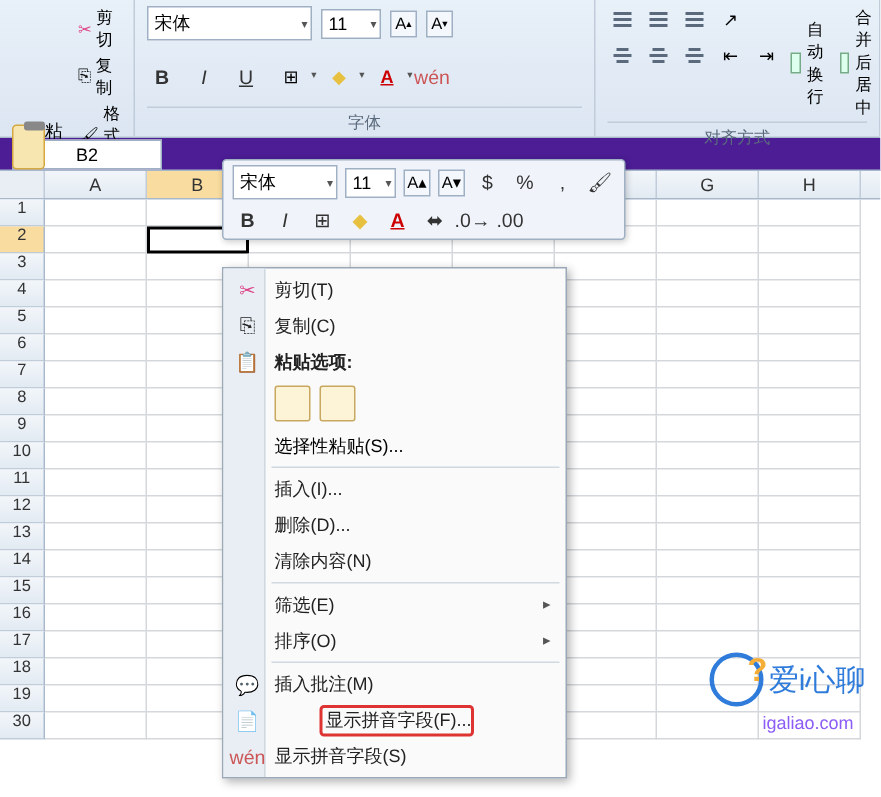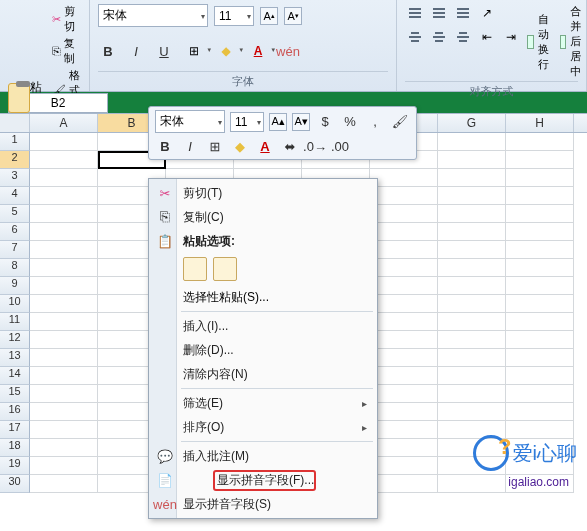--- a/index.html
+++ b/index.html
@@ -30,21 +30,21 @@
 .border-btn::after, .fill-btn::after, .fontcolor-btn::after { content:"▾"; font-size:7px; position:absolute; right:-6px; top:4px; color:#555; }
 .fontcolor-a { color: #c00; text-decoration: underline; text-decoration-color: #c00; font-weight: bold; }
 .wen-btn { color: #c55; font-size: 13px; }
 .align-group { width: 190px; }
 .align-row1 { display:flex; gap:4px; margin-bottom:6px; }
 .albtn { width:20px; height:18px; display:inline-flex; flex-direction:column; gap:2px; align-items:center; justify-content:center; }
 .albtn span { display:block; width:12px; height:2px; background:#5a6a7c; }
 .align-right-col { display:flex; flex-direction:row; gap:4px; font-size:11px; margin-left:6px; }
 .align-right-col div { display:flex; align-items:center; gap:4px; }
 .wrap-icon, .merge-icon { width:14px; height:14px; border:1px solid #7a8; background:#dfe; }
-.namebox-row { display:flex; border-bottom:1px solid #a8b8cc; background:#15803d; height:22px; align-items:center; }
+.namebox-row { display:flex; border-bottom:1px solid #a8b8cc; background:#4c1d95; height:22px; align-items:center; }
 .namebox { width:100px; border:1px solid #a0b0c4; background:#fff; padding:2px 6px; margin:2px 8px; font-size:12px; text-align:center; }
 .grid { position: relative; }
 .col-headers { display:flex; background:linear-gradient(#f2f6fa,#e2eaf2); border-bottom:1px solid #a8b8cc; }
 .rowhead-spacer { width:30px; border-right:1px solid #c0ccda; background:#e8eef4; }
 .colhead { width:68px; text-align:center; border-right:1px solid #c0ccda; font-size:12px; padding:2px 0; color:#333; }
 .colhead.sel { background:#f8dca0; }
 .rows { }
 .grow { display:flex; height:18px; }
 .rowhead { width:30px; background:linear-gradient(#f2f6fa,#e2eaf2); border-right:1px solid #a8b8cc; border-bottom:1px solid #c0ccda; text-align:center; font-size:11px; color:#333; }
 .rowhead.sel { background:#f8dca0; }
@@ -60,21 +60,21 @@
 .ctx-item { position:relative; display:flex; align-items:center; height:24px; padding-left:32px; font-size:12px; color:#222; }
 .ctx-item.disabled { color:#000000; }
 .ctx-arrow { position:absolute; right:8px; font-size:10px; color:#555; }
 .ctx-sep { height:1px; background:#d0d8e0; margin:2px 2px 2px 30px; }
 .ctx-icon { position:absolute; left:5px; width:18px; height:18px; display:flex; align-items:center; justify-content:center; font-size:13px; }
 .ctx-highlight { border:2px solid #d33; border-radius:3px; margin-left:30px; margin-right:6px; padding-left:2px; }
 .paste-opt-row { display:flex; gap:6px; padding:4px 0 4px 32px; }
 .paste-opt { width:24px; height:24px; border:1px solid #c8a860; background:#fdf4d8; border-radius:2px; }
 
 .watermark { position:absolute; right:10px; bottom:60px; font-size:20px; color:#1a6ed8; font-weight:normal; opacity:.9; display:flex; align-items:center; gap:4px; }
-.wm-sub { position:absolute; right:18px; bottom:42px; font-size:12px; color:#4c1d95; }
+.wm-sub { position:absolute; right:18px; bottom:42px; font-size:12px; color:#8b5cf6; }
 .wm-icon { width:36px; height:36px; border:3px solid #1a6ed8; border-radius:50%; position:relative; }
 .wm-icon::after { content:"?"; color:#f5a623; font-size:22px; font-weight:bold; position:absolute; right:-6px; top:-4px; }
 </style>
 </head>
 <body>
 
 <div class="ribbon">
   <div class="ribbon-group clipboard-group">
     <div style="display:flex">
       <div class="paste-btn">

